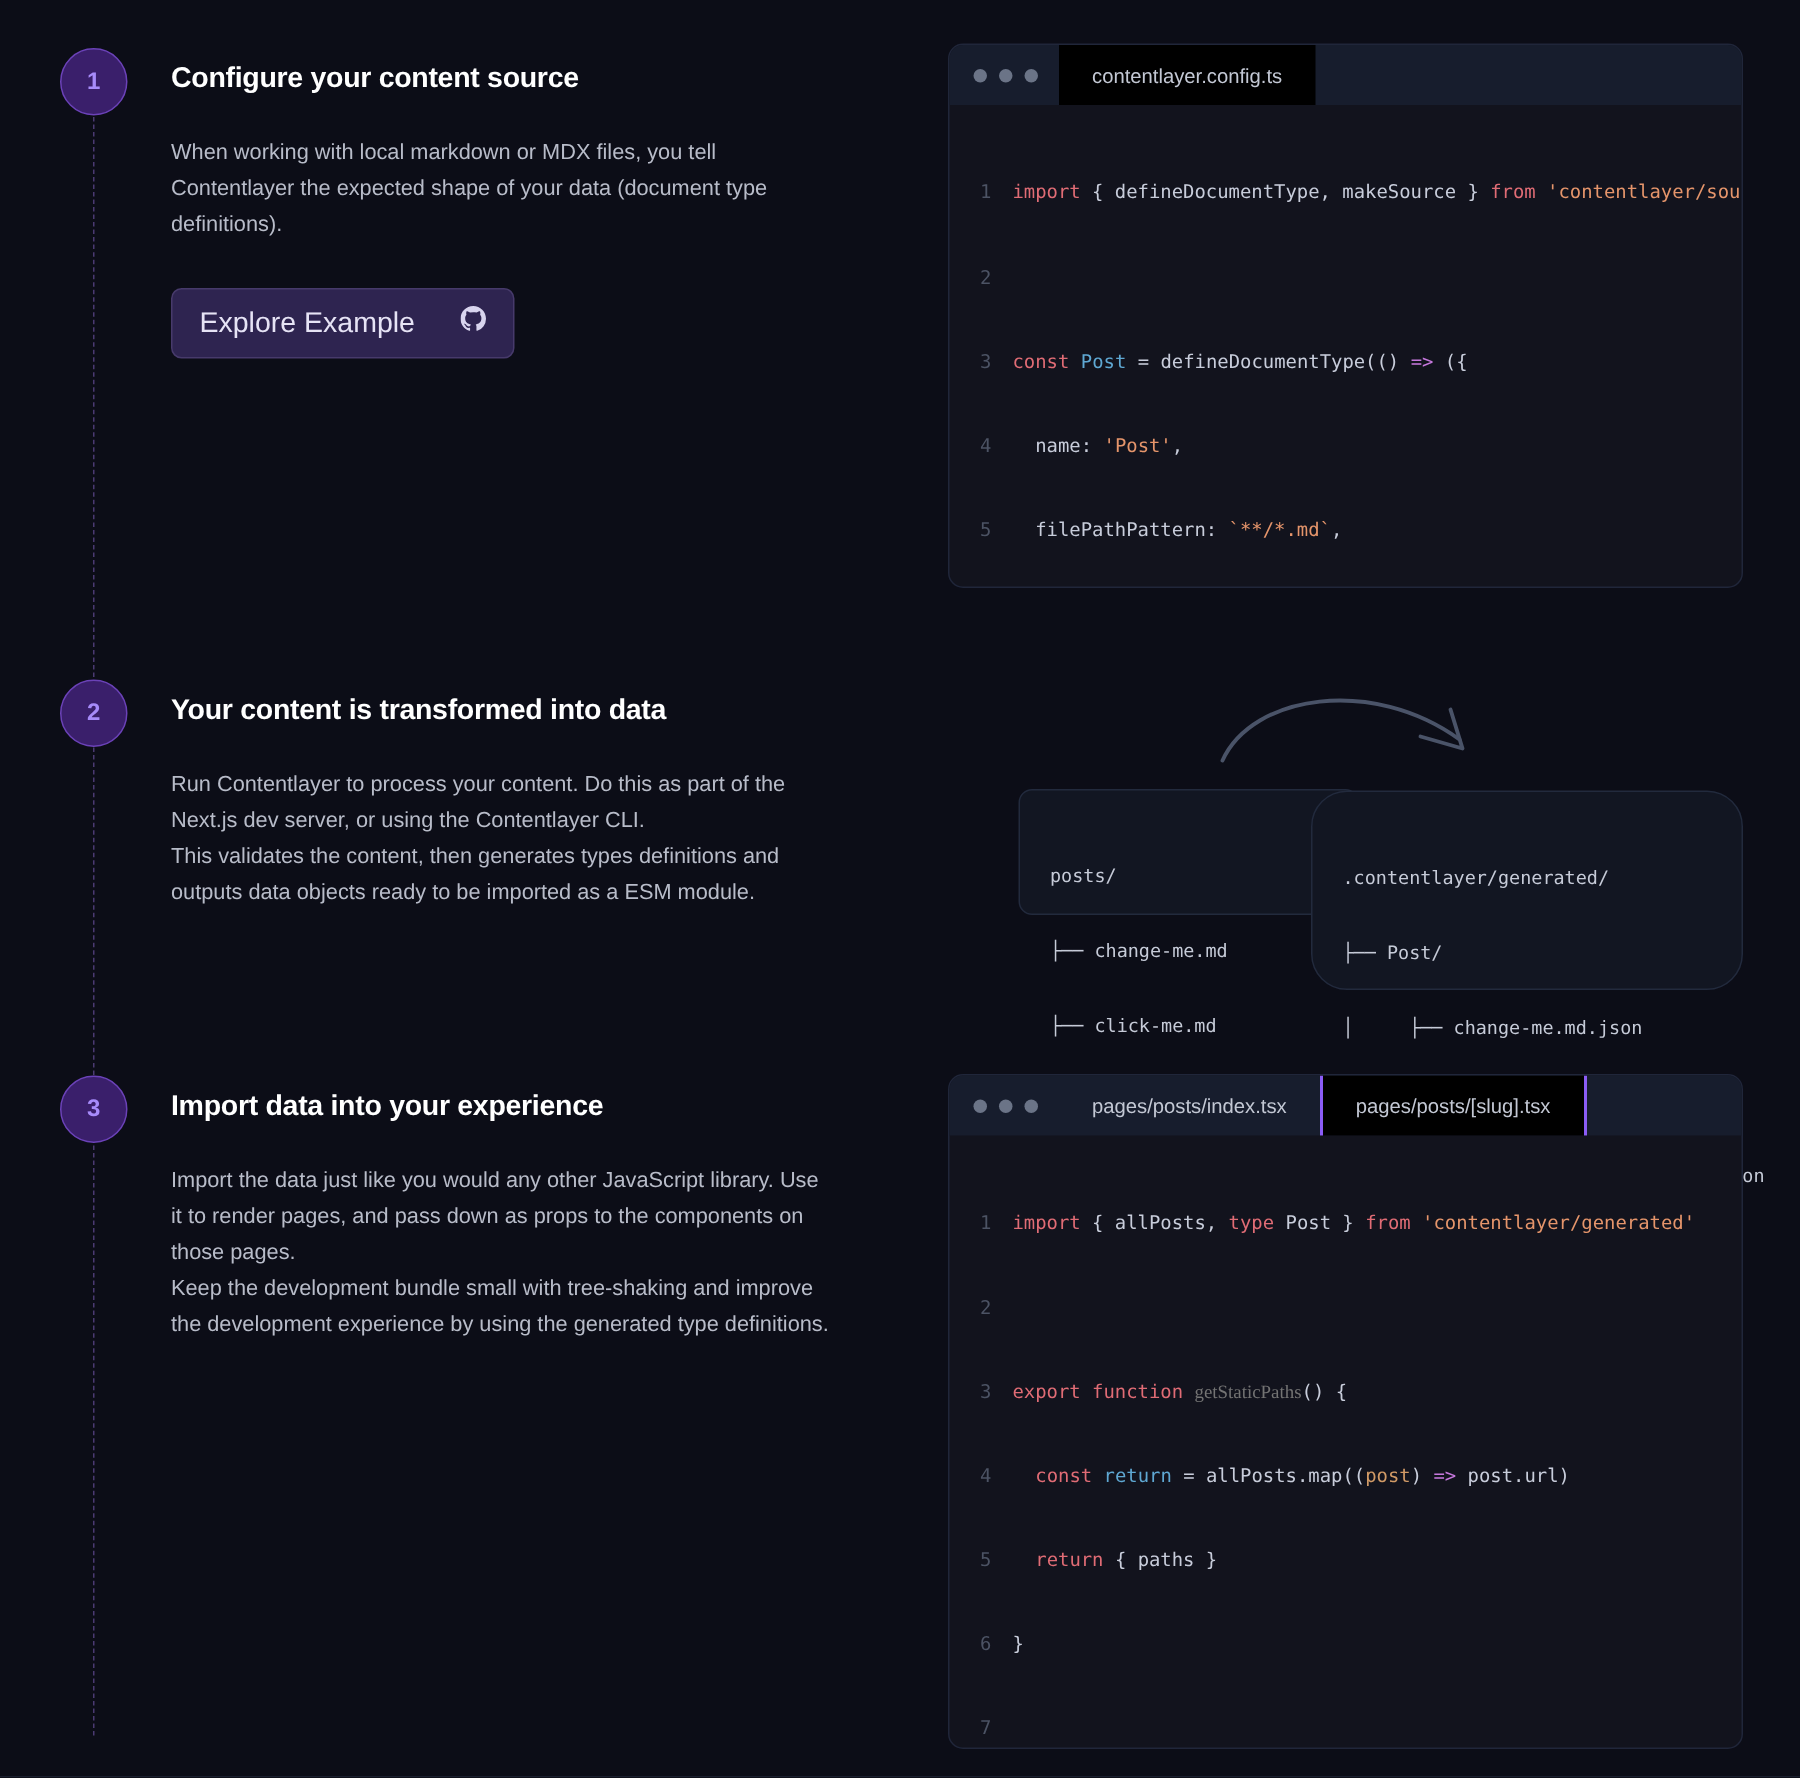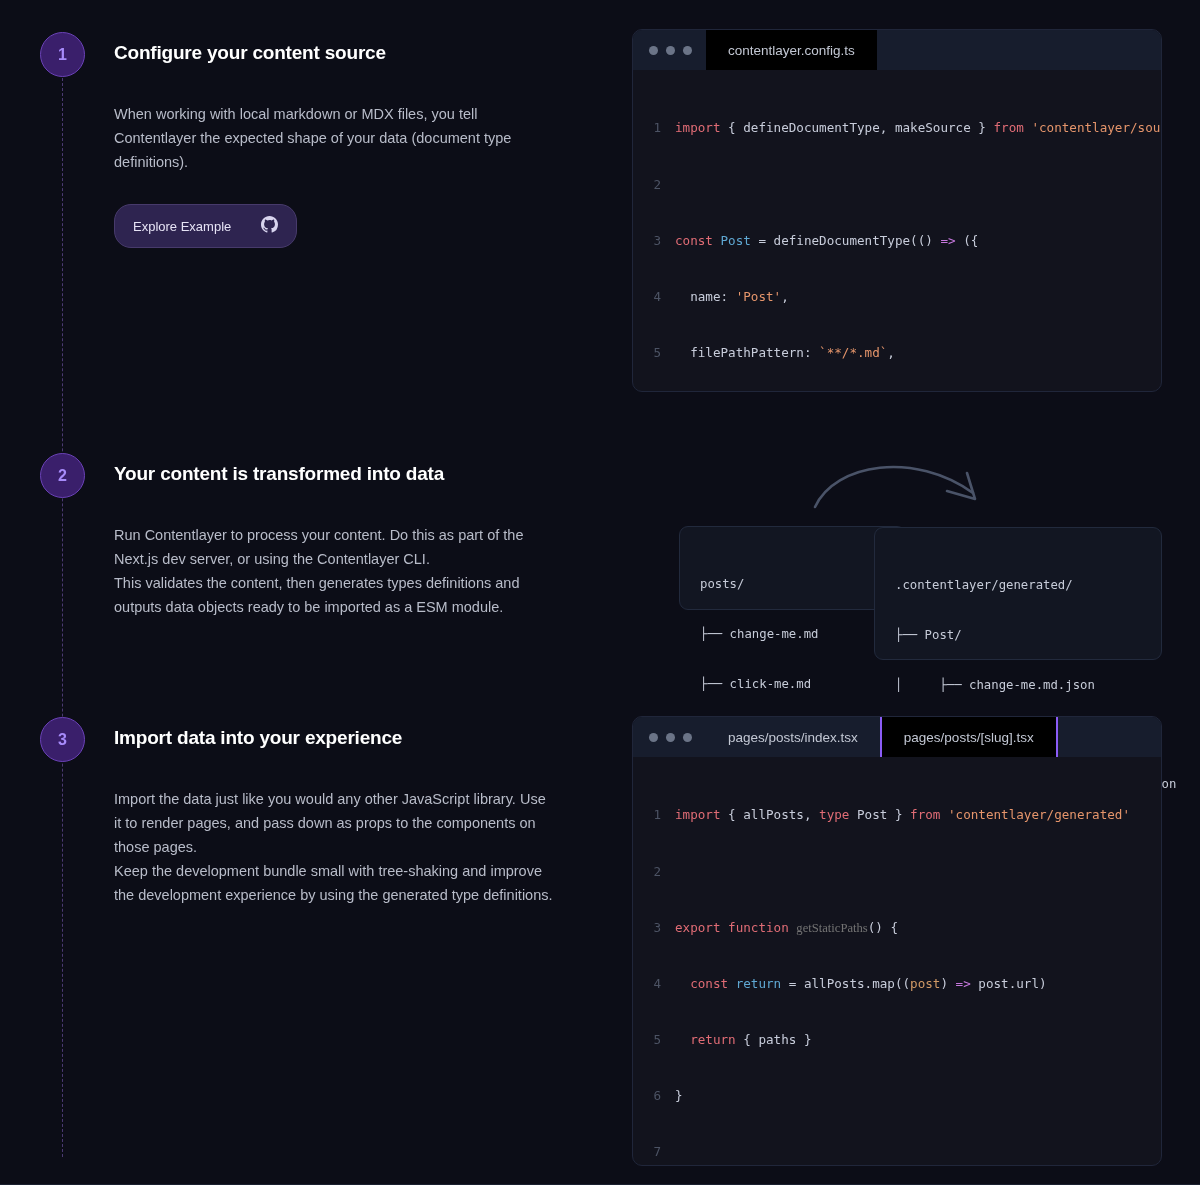--- a/index.html
+++ b/index.html
@@ -58,36 +58,36 @@
     left: 114px;
     width: 440px;
   }
   .step-title {
     color: #ffffff;
     font-size: 19px;
     font-weight: bold;
     letter-spacing: -0.2px;
   }
   .step-text {
-    margin-top: 38px;
+    margin-top: 26px;
     color: #b8bcc9;
     font-size: 14.5px;
     line-height: 24px;
   }
   .explore-btn {
     margin-top: 30px;
     display: inline-flex;
     align-items: center;
     gap: 30px;
     background: #2e2450;
     border: 1px solid #473a6b;
-    border-radius: 17px;
+    border-radius: 7px;
     padding: 11px 18px;
     color: #e6e3f5;
-    font-size: 13px;
+    font-size: 19px;
     cursor: pointer;
   }
   .gh-icon { display: block; }
 
   
   .code-panel {
     position: absolute;
     background: #12131d;
     border: 1px solid #20263a;
     border-radius: 10px;
@@ -236,21 +236,21 @@
     </svg>
   </div>
 
   <div class="tree-box" style="left:631px; top:526px; width:227px; height:84px;margin-left:48px;">
     <div>posts/</div>
     <div>├── change-me.md</div>
     <div>├── click-me.md</div>
     <div>└── what-is-contentlayer.md</div>
   </div>
 
-  <div class="tree-box" style="left:874px; top:527px; width:288px; height:133px;">
+  <div class="tree-box" style="left:874px; top:527px; width:288px; height:133px;border-radius:24px;">
     <div>.contentlayer/generated/</div>
     <div>├── Post/</div>
     <div>│     ├── change-me.md.json</div>
     <div>│     ├── click-me.md.json</div>
     <div>│     └── what-is-contentlayer.md.json</div>
     <div>├── index.d.ts</div>
     <div>└── index.mjs</div>
   </div>
 
   <div class="step" style="top:717px;">

